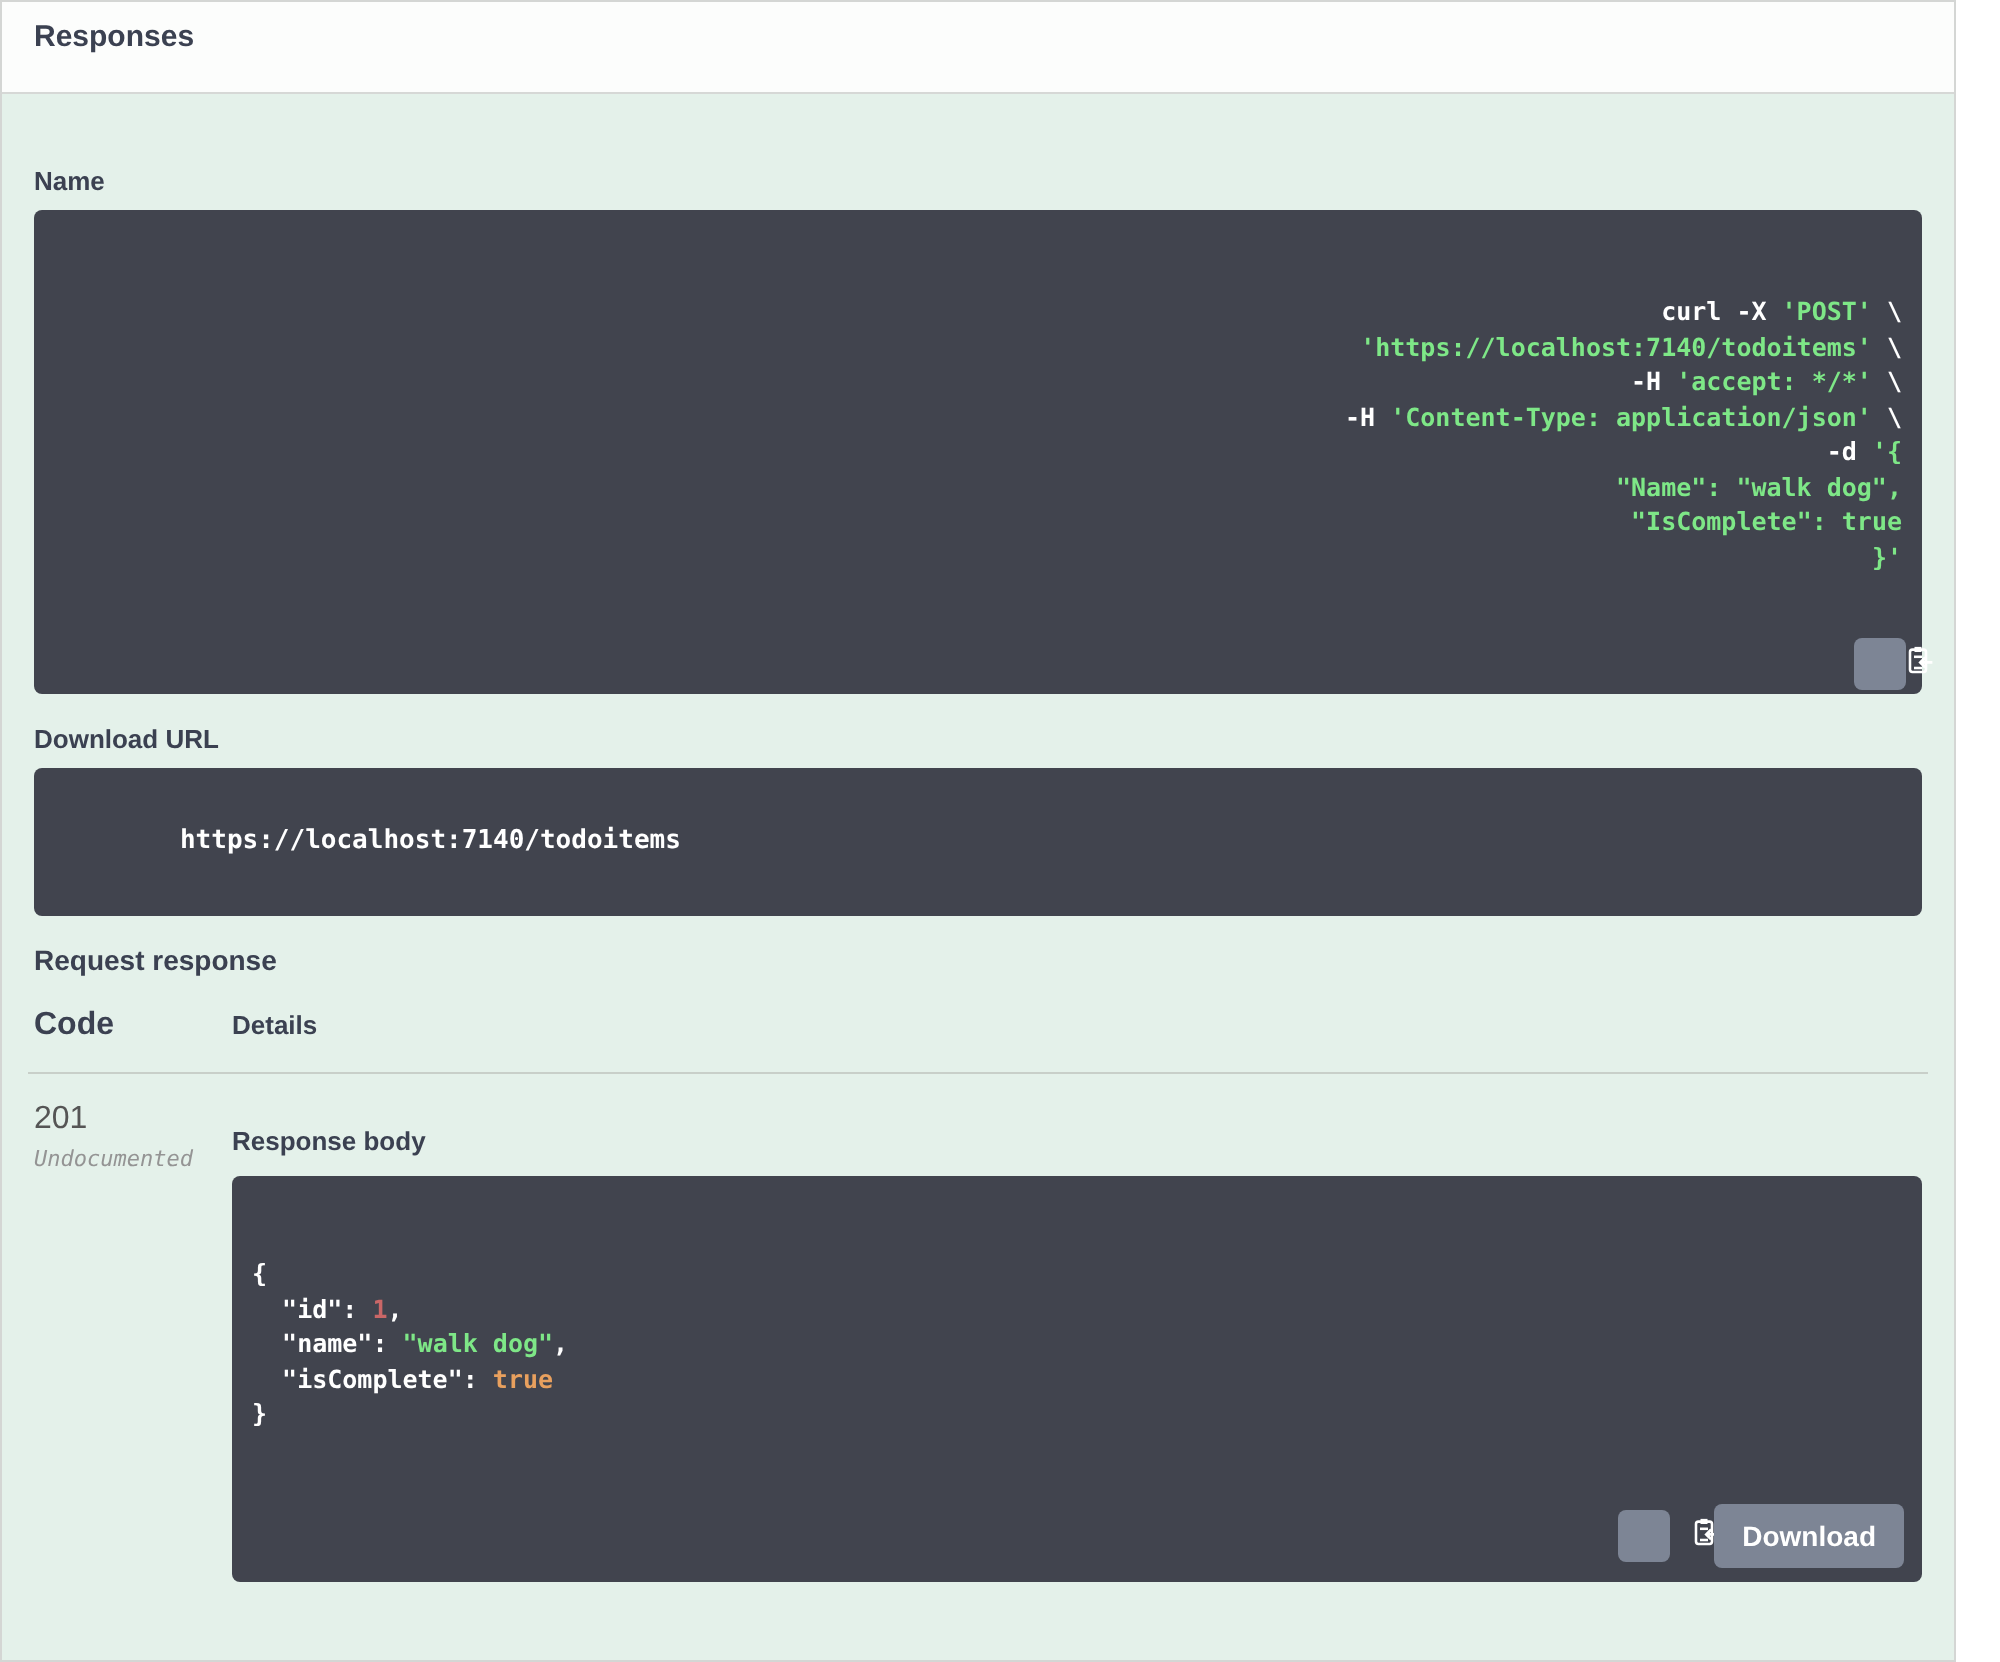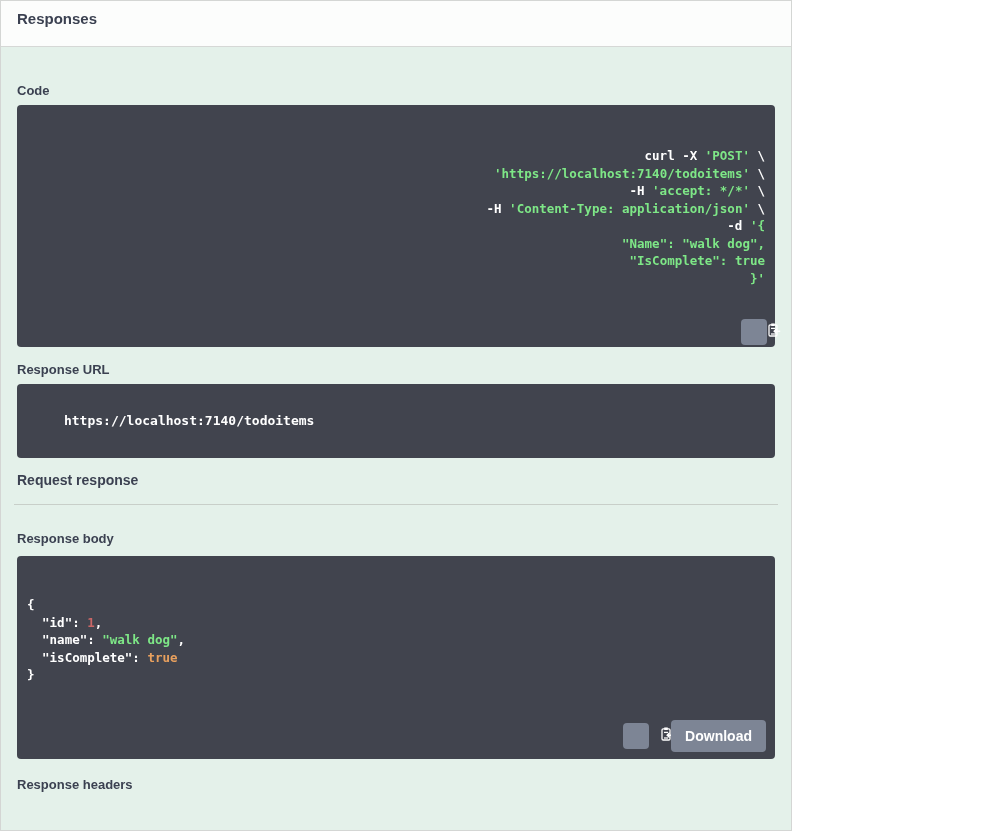--- a/index.html
+++ b/index.html
@@ -1,19 +1,19 @@
 <!DOCTYPE html>
 <html style="--panel-bg: #e4f1ea; --header-bg: #fcfdfc; --code-bg: #41444e; --code-plain: #ffffff; --string-green: #7ee787; --number-red: #ca6767; --literal-orange: #e8a05e; --heading: #3b4151; --status-gray: #555555; --muted: #949494; --divider: #c8cfc9; --button-gray: #7d8595;"><head>
 <meta charset="utf-8">
 <style>
   * { margin:0; padding:0; box-sizing:border-box; }
   html,body { width:1000px; height:831px; overflow:hidden; background:#fff;
     font-family:"Liberation Sans", sans-serif; }
   .panel {
-    width:792px; height:831px;
+    width:978px; height:831px;
     border:1px solid #d4d6d4;
     display:flex; flex-direction:column;
   }
   .panel-header {
     background:var(--header-bg);
     height:46px; flex:0 0 46px;
     padding:9px 16px;
     border-bottom:1px solid #d6d8d6;
   }
   .panel-title { font-size:15px; font-weight:bold; color:var(--heading); }
@@ -28,21 +28,21 @@
   .code-block {
     background:var(--code-bg);
     border-radius:4px;
     color:var(--code-plain);
     font-family:"DejaVu Sans Mono", monospace;
     font-size:12.5px; font-weight:bold; line-height:17.5px;
     position:relative;
     white-space:pre;
   }
   .curl-block { padding:7px 10px; margin-bottom:15px;text-align:right; }
-  .url-block  { padding:11px 0; margin-bottom:14px; font-size:13px; }
+  .url-block  { padding:11px 26px; margin-bottom:14px; font-size:13px; }
   .body-block { padding:5px 10px; }
 
   .tok-plain   { color:var(--code-plain); }
   .tok-string  { color:var(--string-green); }
   .tok-number  { color:var(--number-red); }
   .tok-literal { color:var(--literal-orange); }
 
   .icon-btn {
     position:absolute; right:8px; bottom:2px;
     width:26px; height:26px;
@@ -83,68 +83,75 @@
 <body>
 
 <div class="panel">
 
   <div class="panel-header">
     <div class="panel-title">Responses</div>
   </div>
 
   <div class="panel-body">
 
-    <div class="field-label">Code</div>
+    <div class="field-label">Name</div>
 
     <div class="code-block curl-block">
       <div><div><span class="tok-plain">curl -X </span><span class="tok-string">'POST'</span><span class="tok-plain"> \</span></div><div><span class="tok-plain">  </span><span class="tok-string">'https://localhost:7140/todoitems'</span><span class="tok-plain"> \</span></div><div><span class="tok-plain">  -H </span><span class="tok-string">'accept: */*'</span><span class="tok-plain"> \</span></div><div><span class="tok-plain">  -H </span><span class="tok-string">'Content-Type: application/json'</span><span class="tok-plain"> \</span></div><div><span class="tok-plain">  -d </span><span class="tok-string">'{</span></div><div><span class="tok-plain">  </span><span class="tok-string">"Name": "walk dog",</span></div><div><span class="tok-plain">  </span><span class="tok-string">"IsComplete": true</span></div><div><span class="tok-string">}'</span></div></div>
       <button class="icon-btn">
         <span class="icon-svg">
           <svg width="16" height="16" viewBox="0 0 20 20" fill="none" stroke="#ffffff" stroke-width="1.6">
             <rect x="5" y="3.5" width="10" height="14" rx="1.5"></rect>
             <rect x="7.8" y="1.8" width="4.4" height="3.2" fill="#ffffff" stroke="none"></rect>
             <line x1="7.5" y1="8" x2="12.5" y2="8"></line>
             <line x1="7.5" y1="15" x2="12.5" y2="15"></line>
             <path d="M19 11.5 H11.5 M14.5 8.5 l-3 3 3 3" stroke-width="1.8"></path>
           </svg>
         </span>
       </button>
     </div>
 
-    <div class="field-label">Response URL</div>
+    <div class="field-label">Download URL</div>
     <div class="code-block url-block">
       <span>https://localhost:7140/todoitems</span>
     </div>
 
     <div class="section-title">Request response</div>
 
     <div class="tbl">
+      <div class="tbl-head">
+        <div class="col-code th-big">Code</div>
+        <div class="col-flex th-small">Details</div>
+      </div>
       <div class="tbl-divider"></div>
 
       <div class="tbl-row">
+        <div class="col-code">
+          <div class="status-code">201</div>
+          <div class="undocumented">Undocumented</div>
+        </div>
 
         <div class="col-flex">
           <div class="field-label details-label">Response body</div>
 
           <div class="code-block body-block">
             <div><div><span class="tok-plain">{</span></div><div><span class="tok-plain">  "id": </span><span class="tok-number">1</span><span class="tok-plain">,</span></div><div><span class="tok-plain">  "name": </span><span class="tok-string">"walk dog"</span><span class="tok-plain">,</span></div><div><span class="tok-plain">  "isComplete": </span><span class="tok-literal">true</span></div><div><span class="tok-plain">}</span></div></div>
             <button class="icon-btn">
               <span class="icon-svg">
                 <svg width="16" height="16" viewBox="0 0 20 20" fill="none" stroke="#ffffff" stroke-width="1.6">
                   <rect x="5" y="3.5" width="10" height="14" rx="1.5"></rect>
                   <rect x="7.8" y="1.8" width="4.4" height="3.2" fill="#ffffff" stroke="none"></rect>
                   <line x1="7.5" y1="8" x2="12.5" y2="8"></line>
                   <line x1="7.5" y1="15" x2="12.5" y2="15"></line>
                   <path d="M19 11.5 H11.5 M14.5 8.5 l-3 3 3 3" stroke-width="1.8"></path>
                 </svg>
               </span>
             </button>
             <button class="download-btn">Download</button>
           </div>
 
-          <div class="field-label resp-headers-label">Response headers</div>
 
         </div>
       </div>
     </div>
 
   </div>
 </div>
 
 </body></html>

